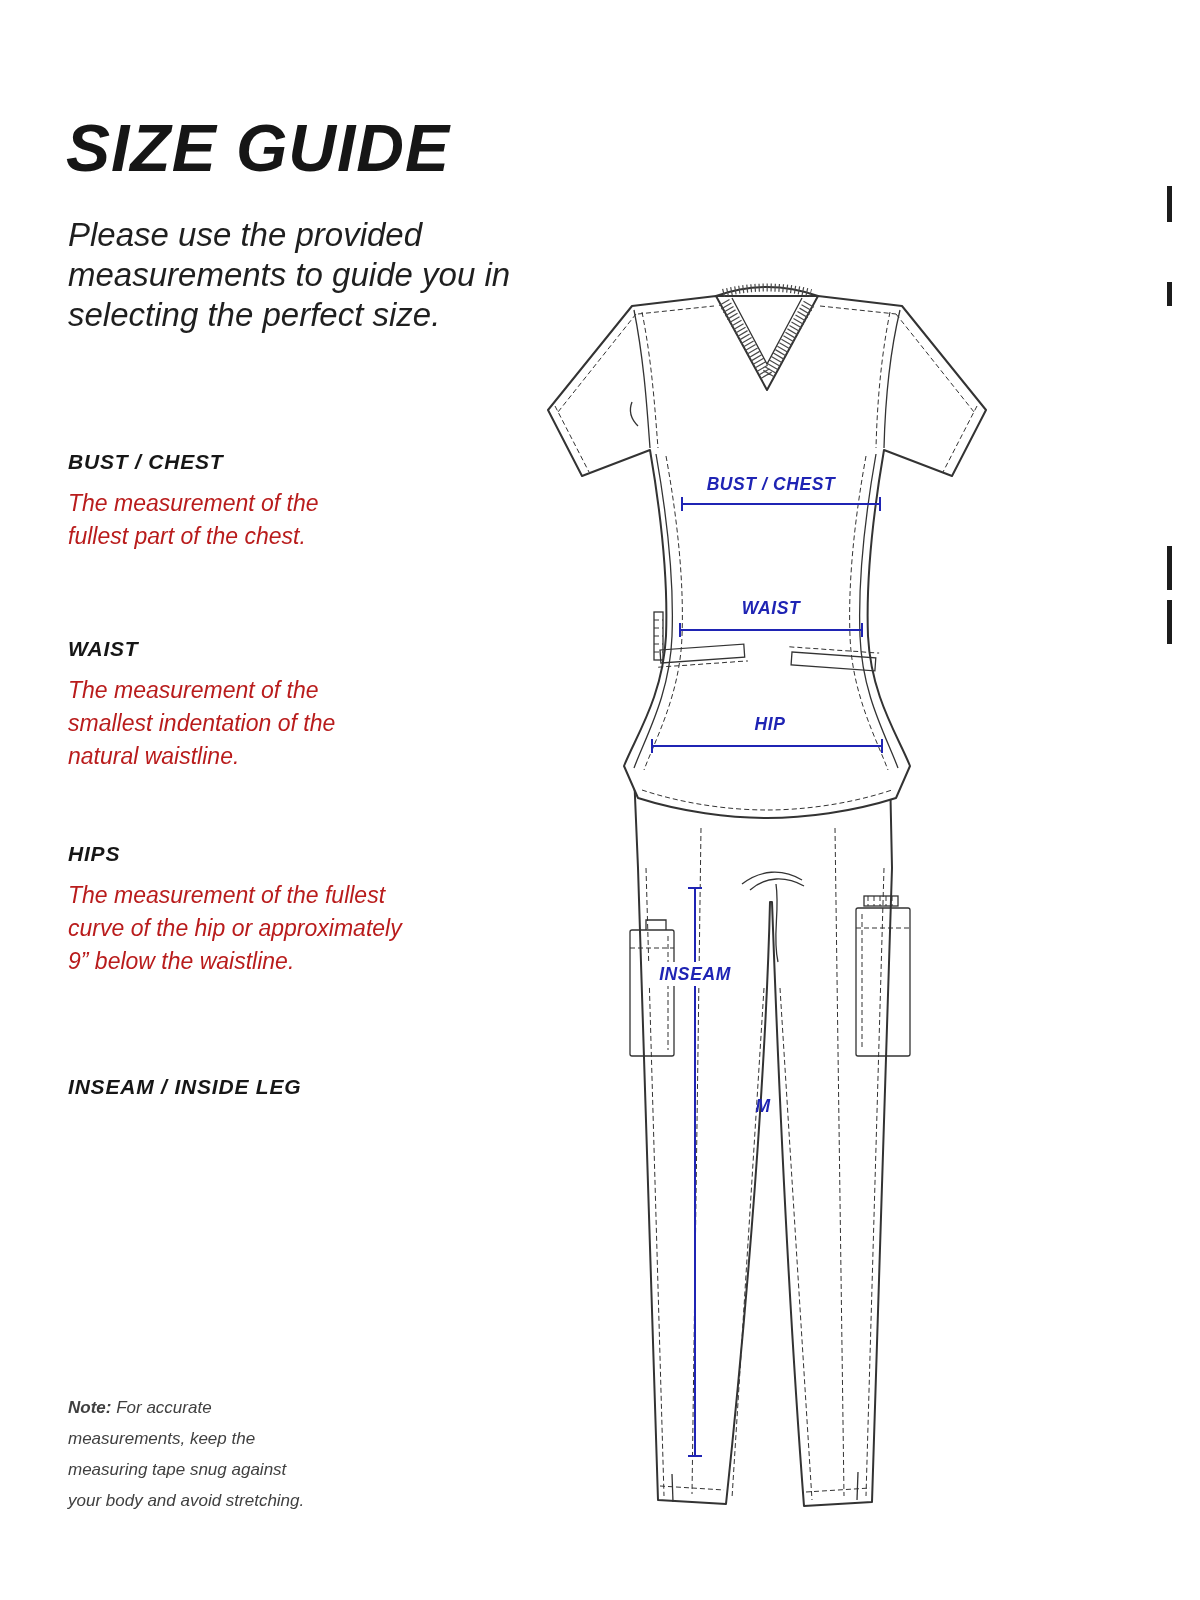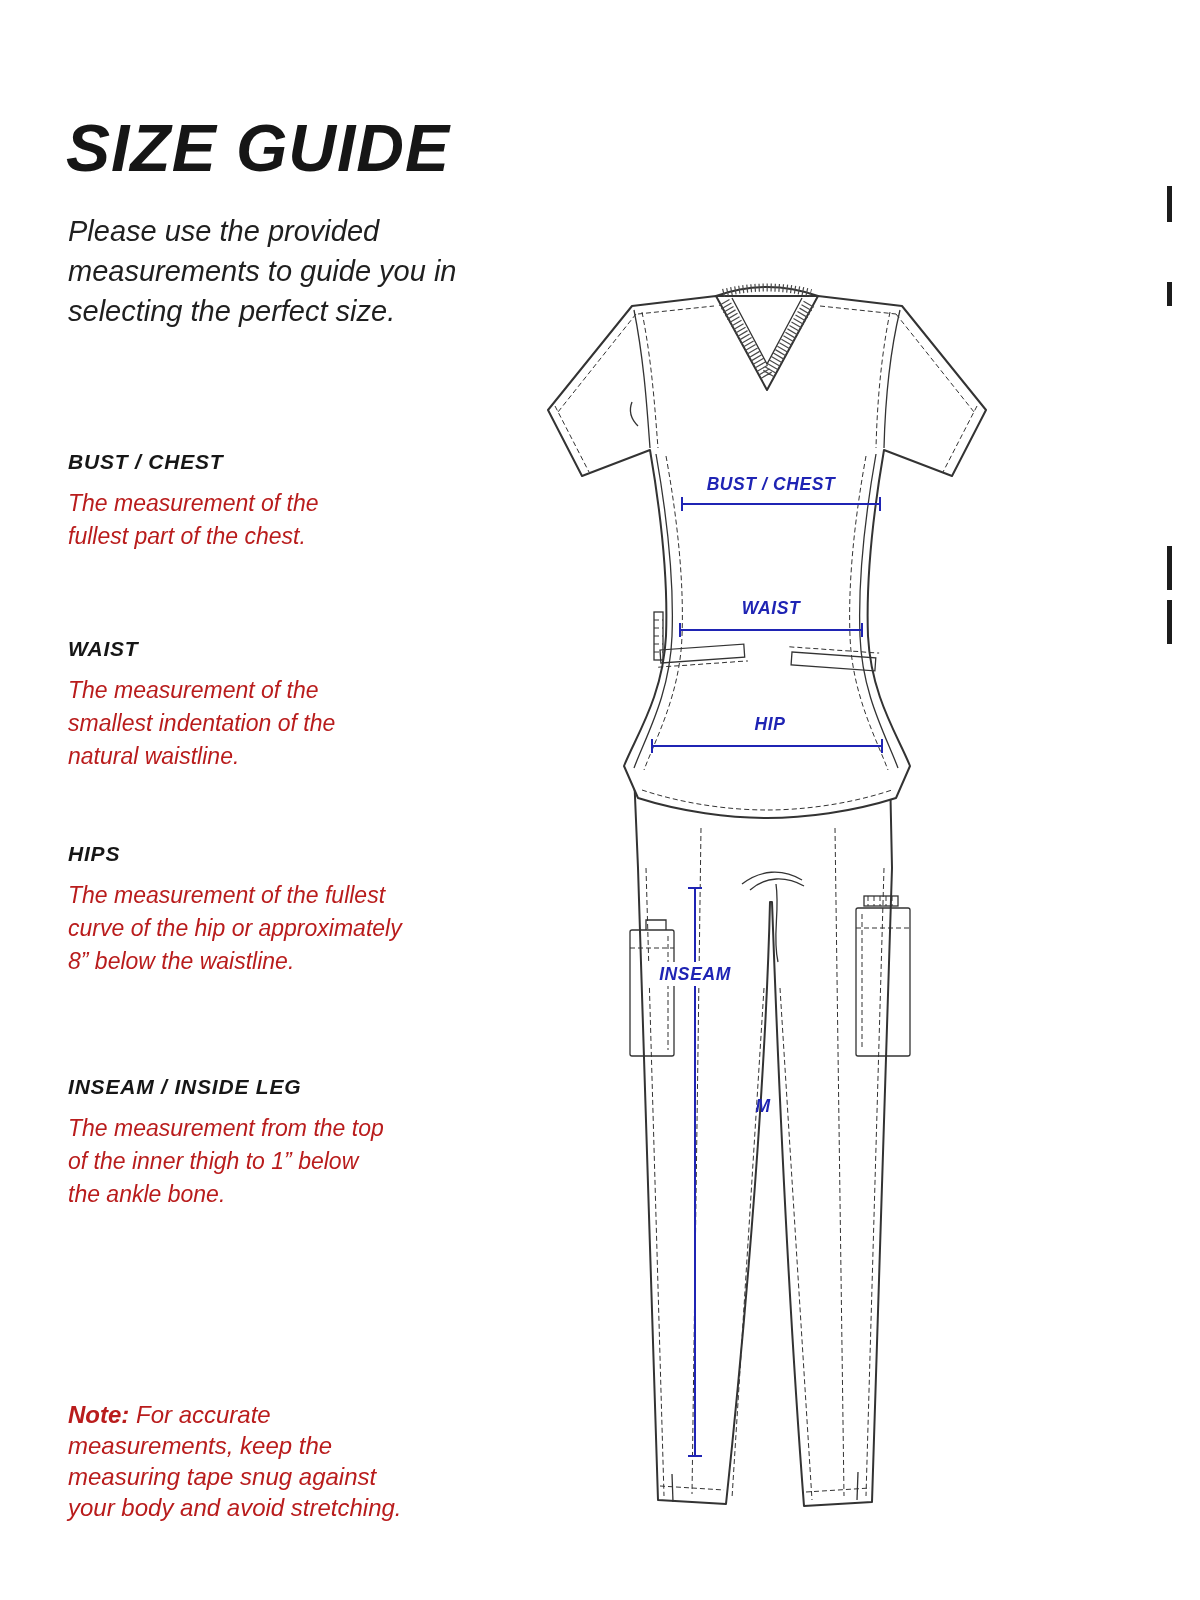--- a/index.html
+++ b/index.html
@@ -26,21 +26,21 @@
     font-size: 66px;
     font-weight: bold;
     letter-spacing: 1px;
     color: #161616;
   }
   .intro {
     position: absolute;
     left: 68px;
     top: 182px;
     width: 470px;
-    font-size: 29px;
+    font-size: 33px;
     line-height: 40px;
     white-space: pre-line;
     color: #1f1f1f;
   }
   .section { position: absolute; left: 68px; }
   .section-heading {
     font-size: 21px;
     font-weight: bold;
     letter-spacing: 0.8px;
     color: #161616;
@@ -54,24 +54,24 @@
   }
   .s1 { top: 450px; }
   .s2 { top: 637px; }
   .s3 { top: 842px; }
   .s4 { top: 1075px; }
   .note {
     position: absolute;
     left: 68px;
     top: 1375px;
     width: 360px;
-    font-size: 24px;
+    font-size: 17px;
     line-height: 31px;
     white-space: pre-line;
-    color: #b91c1c;
+    color: #404040;
   }
   .note-label { font-weight: bold; }
   .diagram {
     position: absolute;
     left: 520px;
     top: 268px;
   }
   .outline { fill: #ffffff; stroke: var(--line); stroke-width: 2; stroke-linejoin: round; }
   .seam    { fill: none; stroke: var(--line); stroke-width: 1.3; }
   .stitch  { fill: none; stroke: var(--line); stroke-width: 1; stroke-dasharray: 5 3; }
@@ -108,28 +108,25 @@
     <div class="section-heading">WAIST</div>
     <div class="section-body">The measurement of the
 smallest indentation of the
 natural waistline.</div>
   </div>
 
   <div class="section s3">
     <div class="section-heading">HIPS</div>
     <div class="section-body">The measurement of the fullest
 curve of the hip or approximately
-8” below the waistline.</div>
+9” below the waistline.</div>
   </div>
 
   <div class="section s4">
     <div class="section-heading">INSEAM / INSIDE LEG</div>
-    <div class="section-body">The measurement from the top
-of the inner thigh to 1” below
-the ankle bone.</div>
   </div>
 
   <p class="note"><span class="note-label">Note:</span> <span>For accurate
 measurements, keep the
 measuring tape snug against
 your body and avoid stretching.</span></p>
 
   <svg class="diagram" width="492" height="1280" viewBox="0 0 492 1280" xmlns="http://www.w3.org/2000/svg">
 
     <g>

